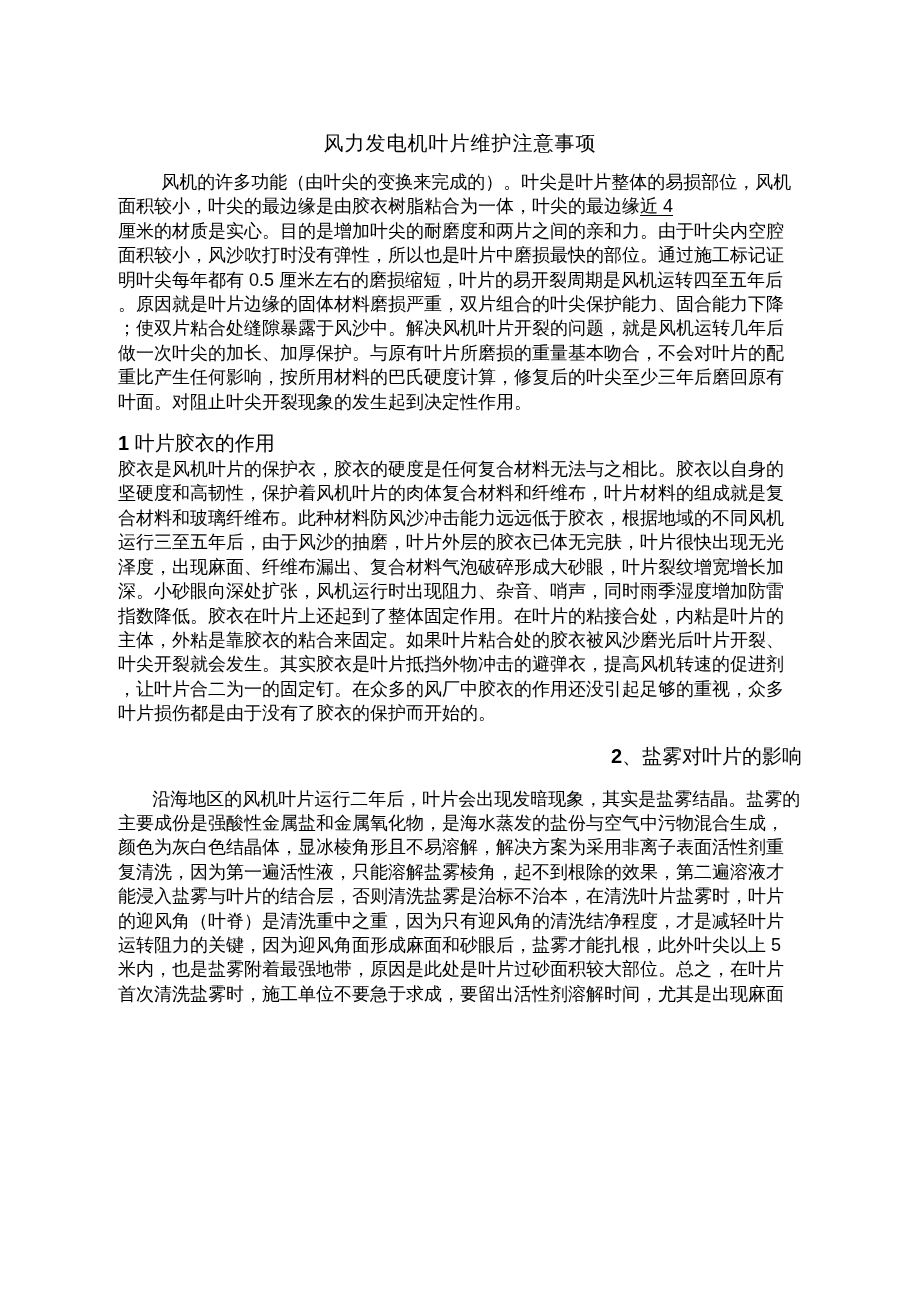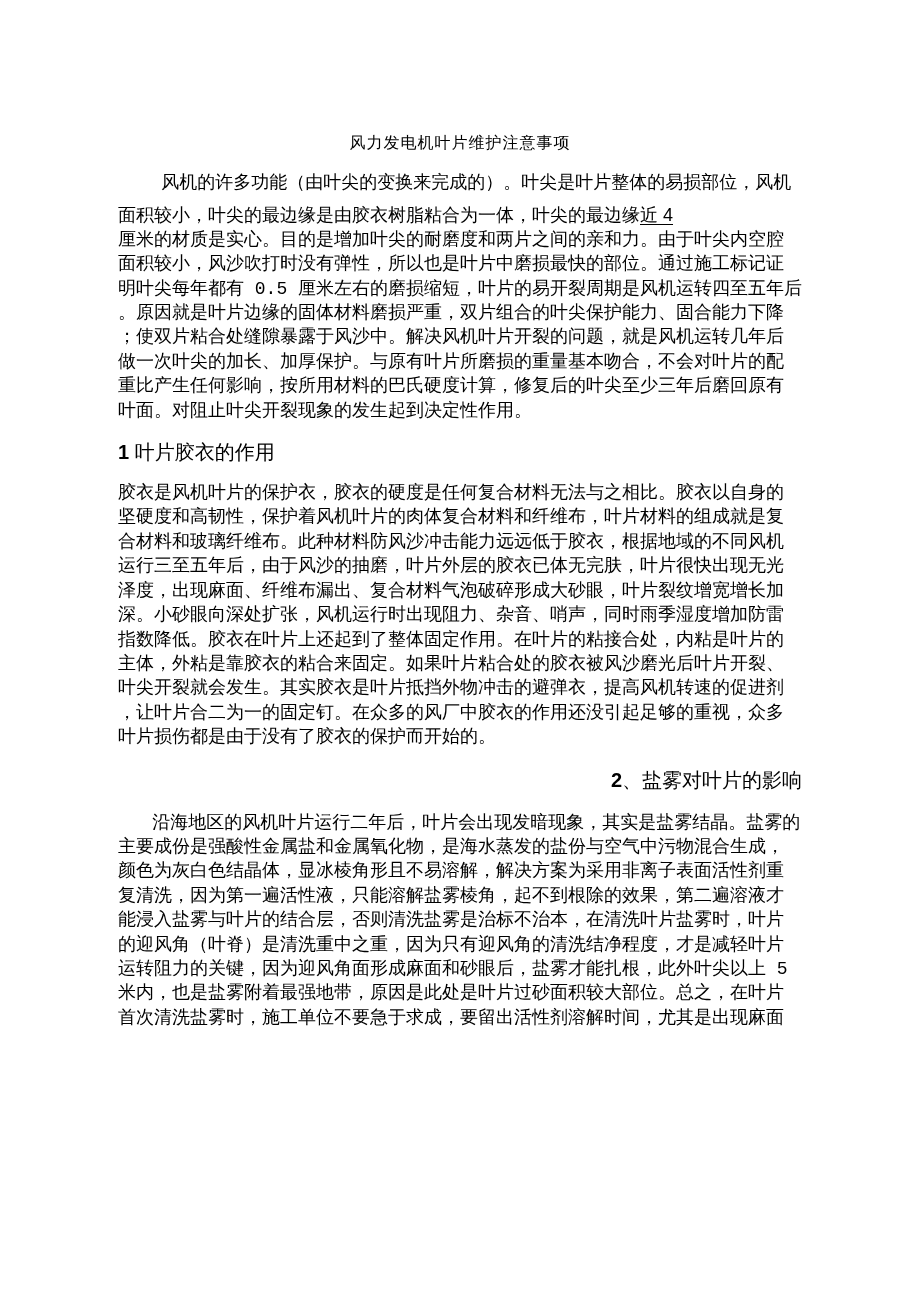--- a/index.html
+++ b/index.html
@@ -5,33 +5,33 @@
   html, body { margin: 0; padding: 0; background: #ffffff; }
   .page {
     width: 920px; height: 1303px; background: #ffffff;
     position: relative; overflow: hidden;
     font-family: "Liberation Sans", sans-serif;
     color: #000000;
   }
   .content { position: absolute; left: 118px; top: 0; width: 684px; }
   .title {
     margin: 0; padding-top: 130px;
-    font-size: 16px; font-weight: 400; line-height: 26px;
+    font-size: 20px; font-weight: 400; line-height: 26px;
     text-align: center; letter-spacing: 1px;
   }
   .para { margin: 0; font-size: 18px; line-height: 24.4px; }
-  .pre  { white-space: pre; font-family: Liberation Mono, monospace; }
-  .line { white-space: pre; margin-top: 9px; }
+  .pre  { white-space: pre; }
+  .line { white-space: pre; }
   .first-para { margin-top: 14px; }
   .indent-lg { text-indent: 2.4em; }
   .indent-sm { text-indent: 1.9em; }
   .heading {
     margin: 0; font-size: 20px; font-weight: 400; line-height: 27px;
   }
-  .heading-1 { margin-top: 16px; margin-bottom: 15px; }
+  .heading-1 { margin-top: 16px; }
   .heading-2 { margin-top: 17px; margin-bottom: 17px; text-align: right; }
   .hnum { font-weight: 700; }
   .u { text-decoration: underline; text-underline-offset: 3px; }
 </style>
 </head>
 <body>
 
 <div class="page">
   <div class="content">
 

